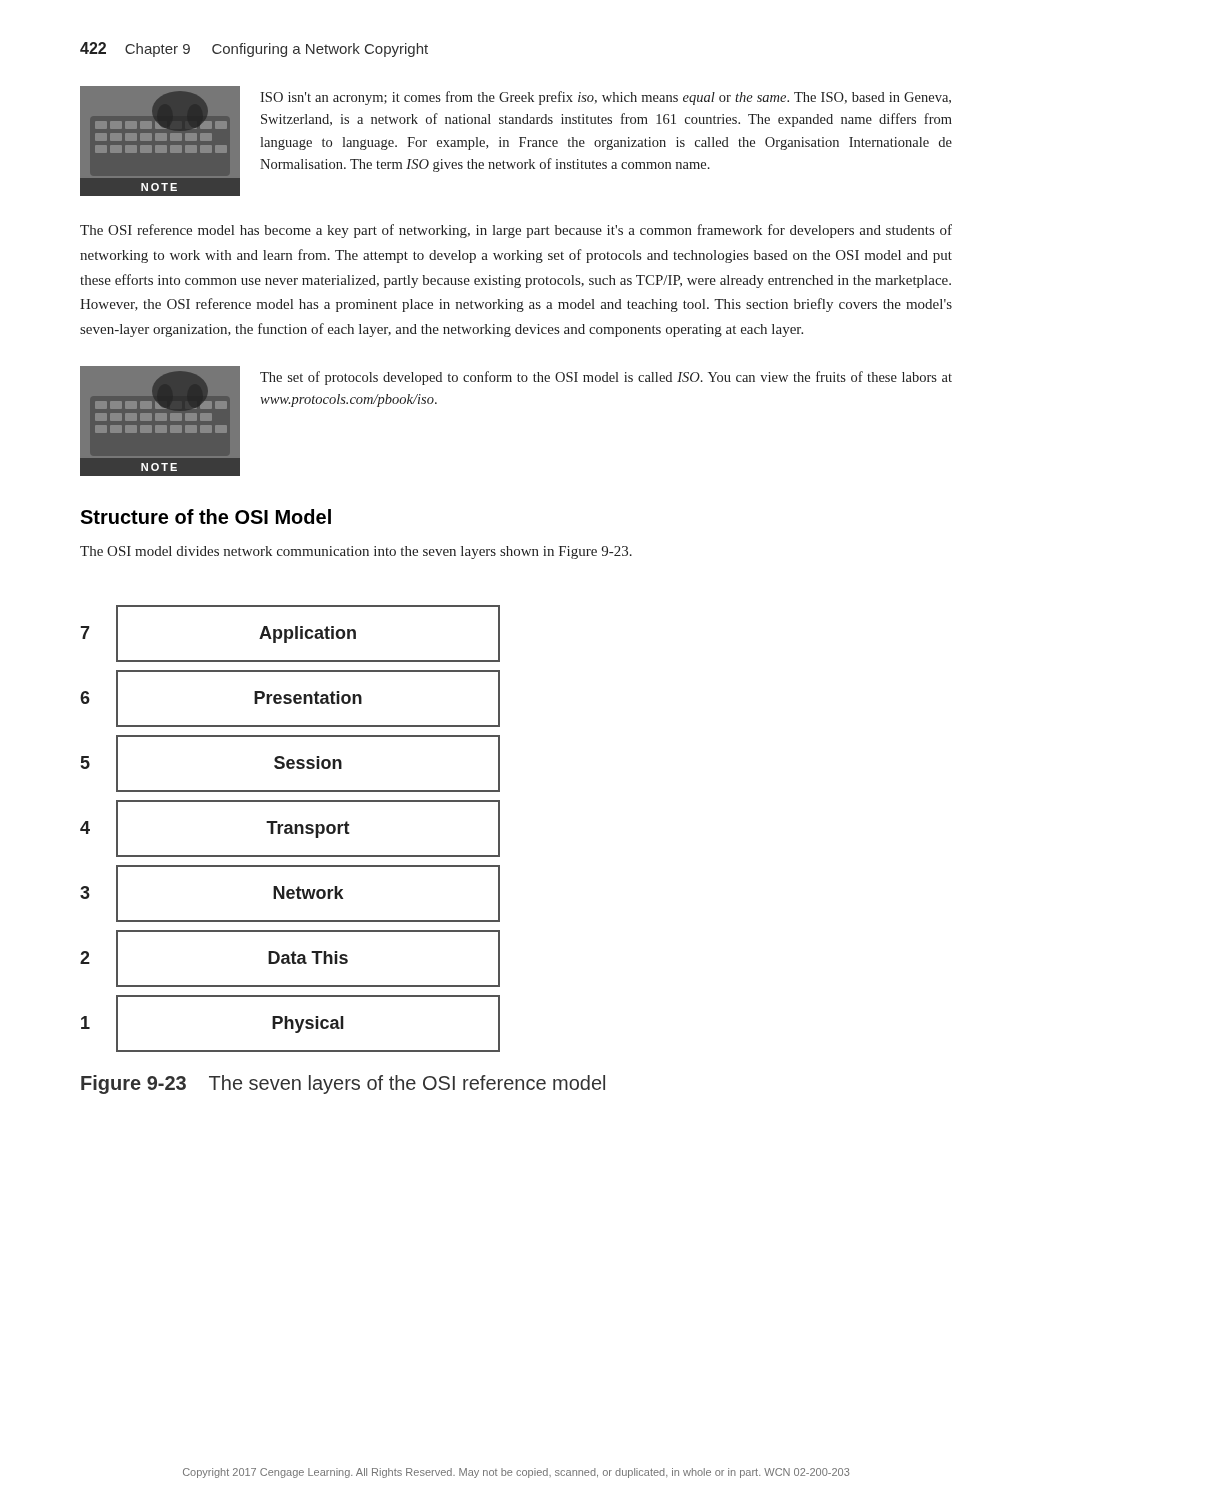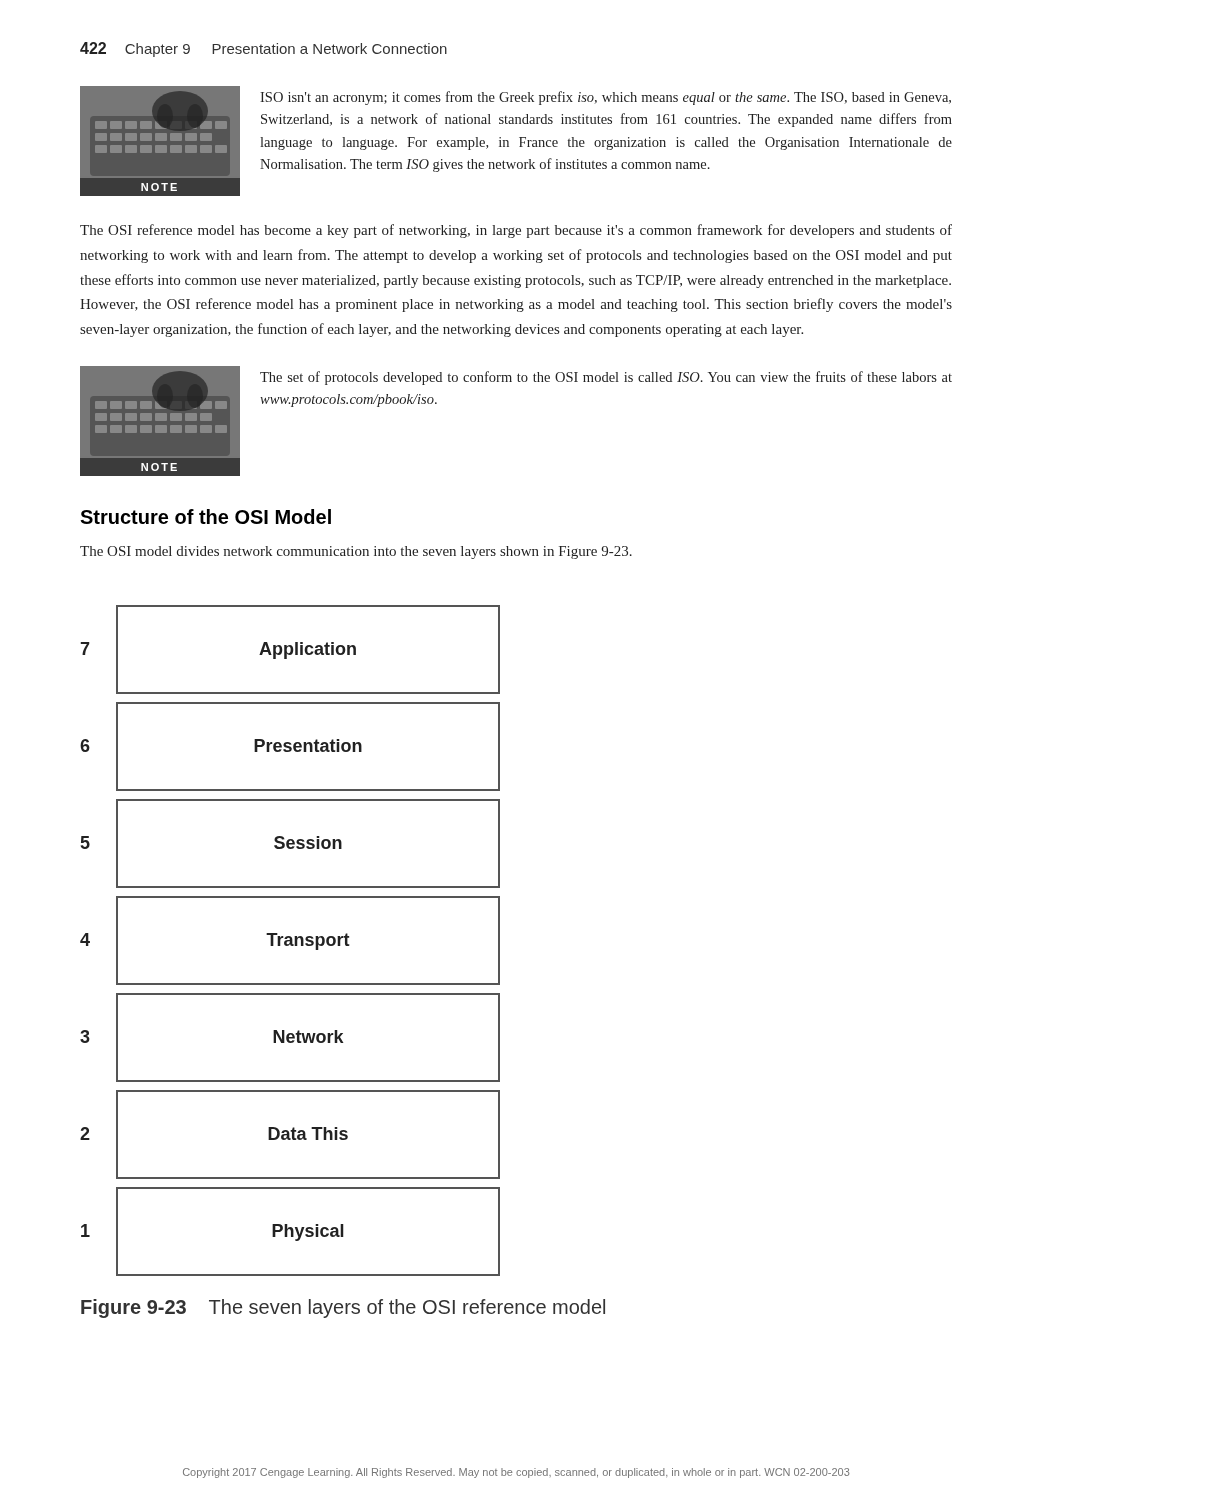--- a/index.html
+++ b/index.html
@@ -109,21 +109,21 @@
       display: flex;
       align-items: center;
       justify-content: flex-start;
       padding-right: 8px;
       color: #222;
     }
 
     .osi-box {
       flex: 1;
       border: 2px solid #555;
-      padding: 32px 10px;
+      padding: 16px 10px;
       text-align: center;
       font-family: Arial, sans-serif;
       font-size: 18px;
       font-weight: bold;
       color: #222;
       background: #fff;
     }
 
     .figure-caption {
       font-family: Arial, sans-serif;
@@ -151,21 +151,21 @@
 </head>
 <body>
 
 <div class="page">
 
   <div class="header-line">
     <span class="page-number">422</span>
     <span class="chapter-title">
       <span>Chapter 9</span>
       &nbsp;&nbsp;&nbsp;
-      <span>Presentation a Network Connection</span>
+      <span>Configuring a Network Copyright</span>
     </span>
   </div>
 
   <div class="note-block">
     <div>
       <svg class="note-img-svg" viewBox="0 0 160 110" xmlns="http://www.w3.org/2000/svg">
         <rect width="160" height="110" fill="#777"></rect>
 
         <rect x="10" y="30" width="140" height="60" rx="4" fill="#555"></rect>
 

